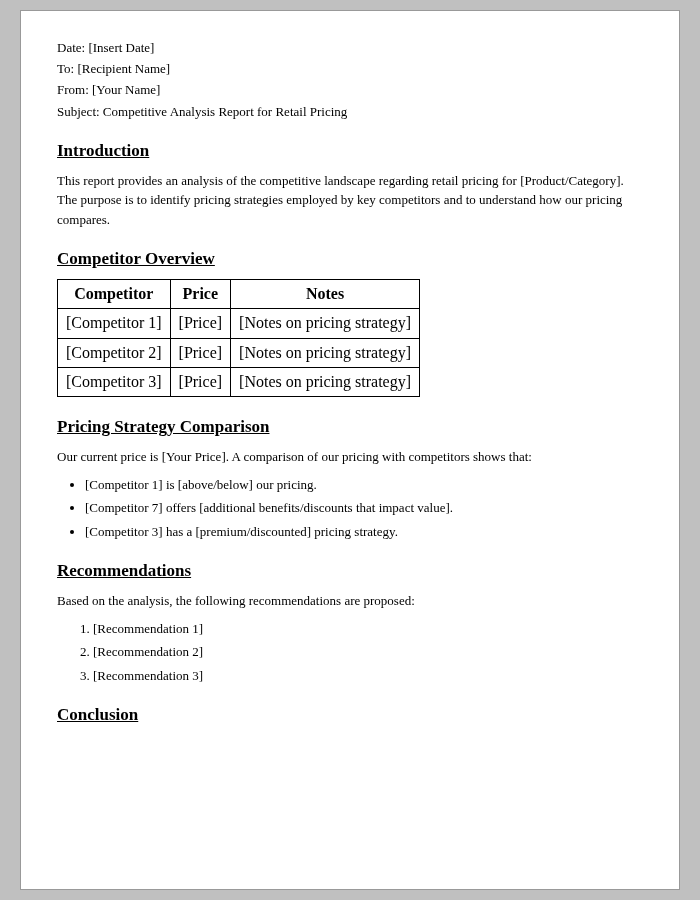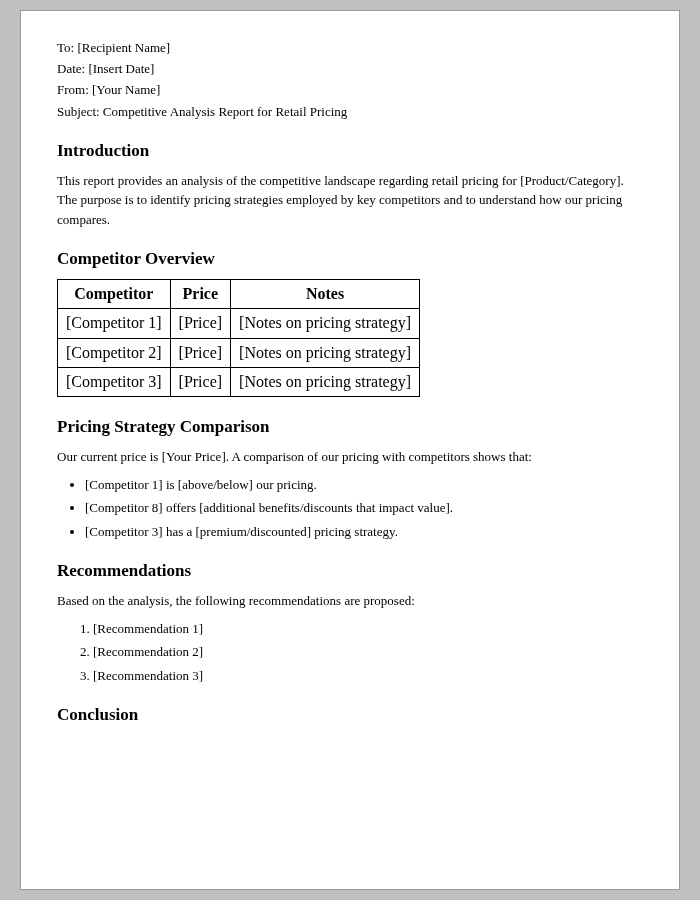--- a/index.html
+++ b/index.html
@@ -44,20 +44,21 @@
       margin-bottom: 3px;
       font-size: 13px;
     }
 
     .section-heading {
       font-size: 17px;
       font-weight: bold;
       margin-top: 18px;
       margin-bottom: 8px;
       font-family: "Times New Roman", Times, serif;
+      text-decoration: underline;
     }
 
     .section-body {
       font-size: 13px;
       margin-bottom: 8px;
       line-height: 1.5;
     }
 
     .competitor-table {
       border-collapse: collapse;
@@ -110,22 +111,22 @@
       line-height: 1.5;
     }
   </style>
 </head>
 <body>
 
 <div class="page">
 
 
   <div class="meta-block">
+    <div class="meta-line">Date: [Insert Date]</div>
     <div class="meta-line">To: [Recipient Name]</div>
-    <div class="meta-line">Date: [Insert Date]</div>
     <div class="meta-line">From: [Your Name]</div>
     <div class="meta-line">Subject: Competitive Analysis Report for Retail Pricing</div>
   </div>
 
   <div class="section-heading">Introduction</div>
   <p class="section-body">This report provides an analysis of the competitive landscape regarding retail pricing for [Product/Category]. The purpose is to identify pricing strategies employed by key competitors and to understand how our pricing compares.</p>
 
   <div class="section-heading">Competitor Overview</div>
 
   <table class="competitor-table">
@@ -153,21 +154,21 @@
           <td>[Notes on pricing strategy]</td>
         </tr>
       </tbody>
   </table>
 
   <div class="section-heading">Pricing Strategy Comparison</div>
   <p class="section-body">Our current price is [Your Price]. A comparison of our pricing with competitors shows that:</p>
 
   <ul class="bullet-list" id="pricing-bullets">
   <li>[Competitor 1] is [above/below] our pricing.</li>
-      <li>[Competitor 8] offers [additional benefits/discounts that impact value].</li>
+      <li>[Competitor 7] offers [additional benefits/discounts that impact value].</li>
       <li>[Competitor 3] has a [premium/discounted] pricing strategy.</li>
     </ul>
 
   <div class="section-heading">Recommendations</div>
   <p class="section-body">Based on the analysis, the following recommendations are proposed:</p>
 
   <ol class="numbered-list" id="recommendations-list">
   <li>[Recommendation 1]</li>
       <li>[Recommendation 2]</li>
       <li>[Recommendation 3]</li>

